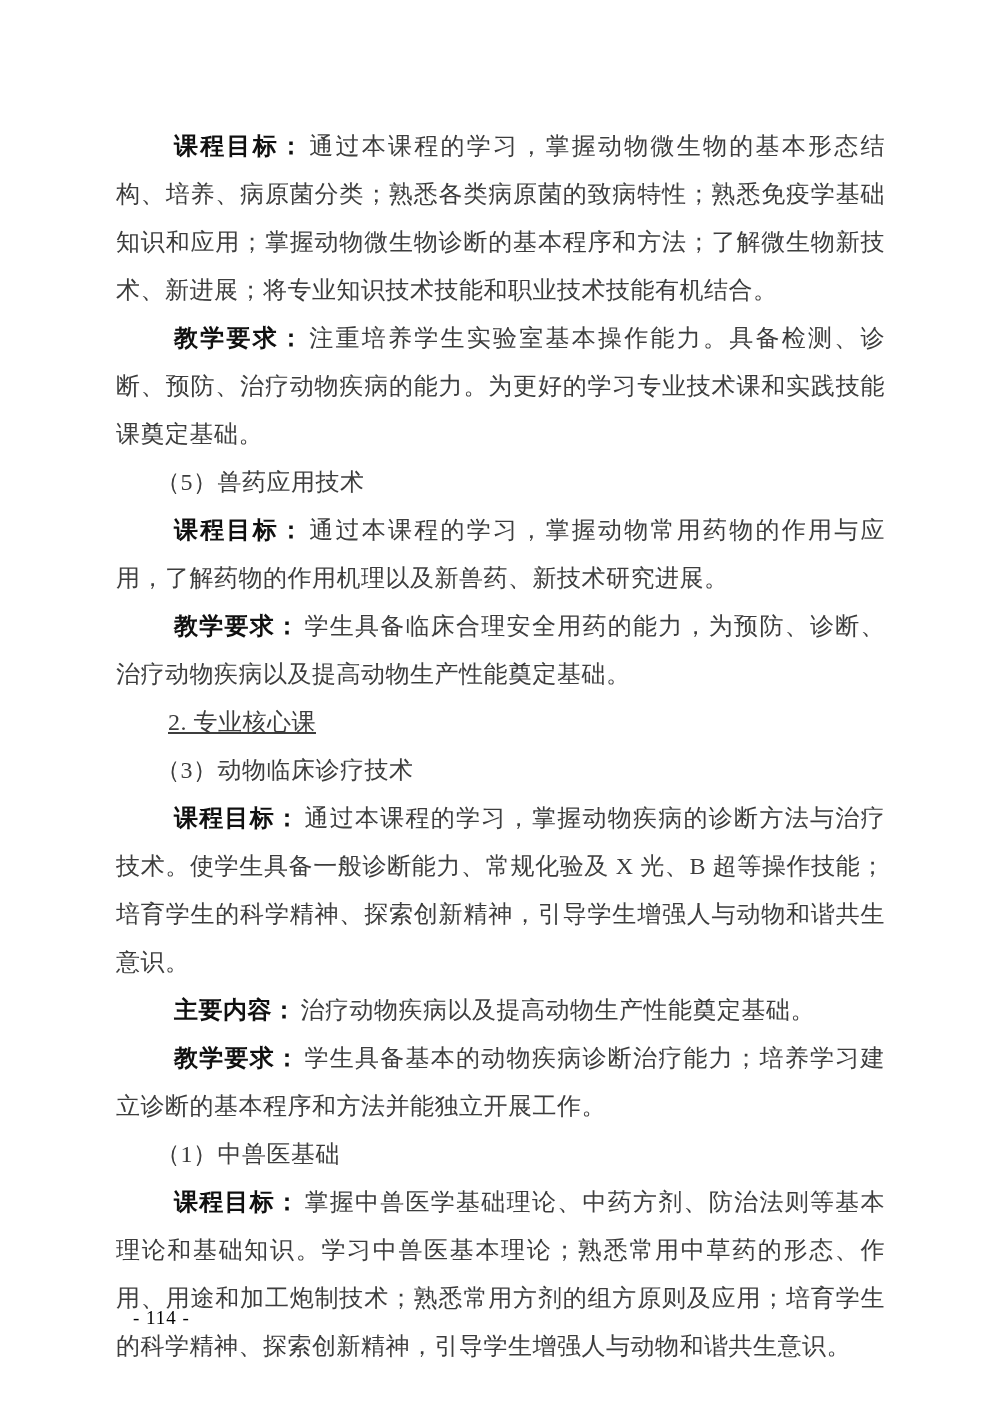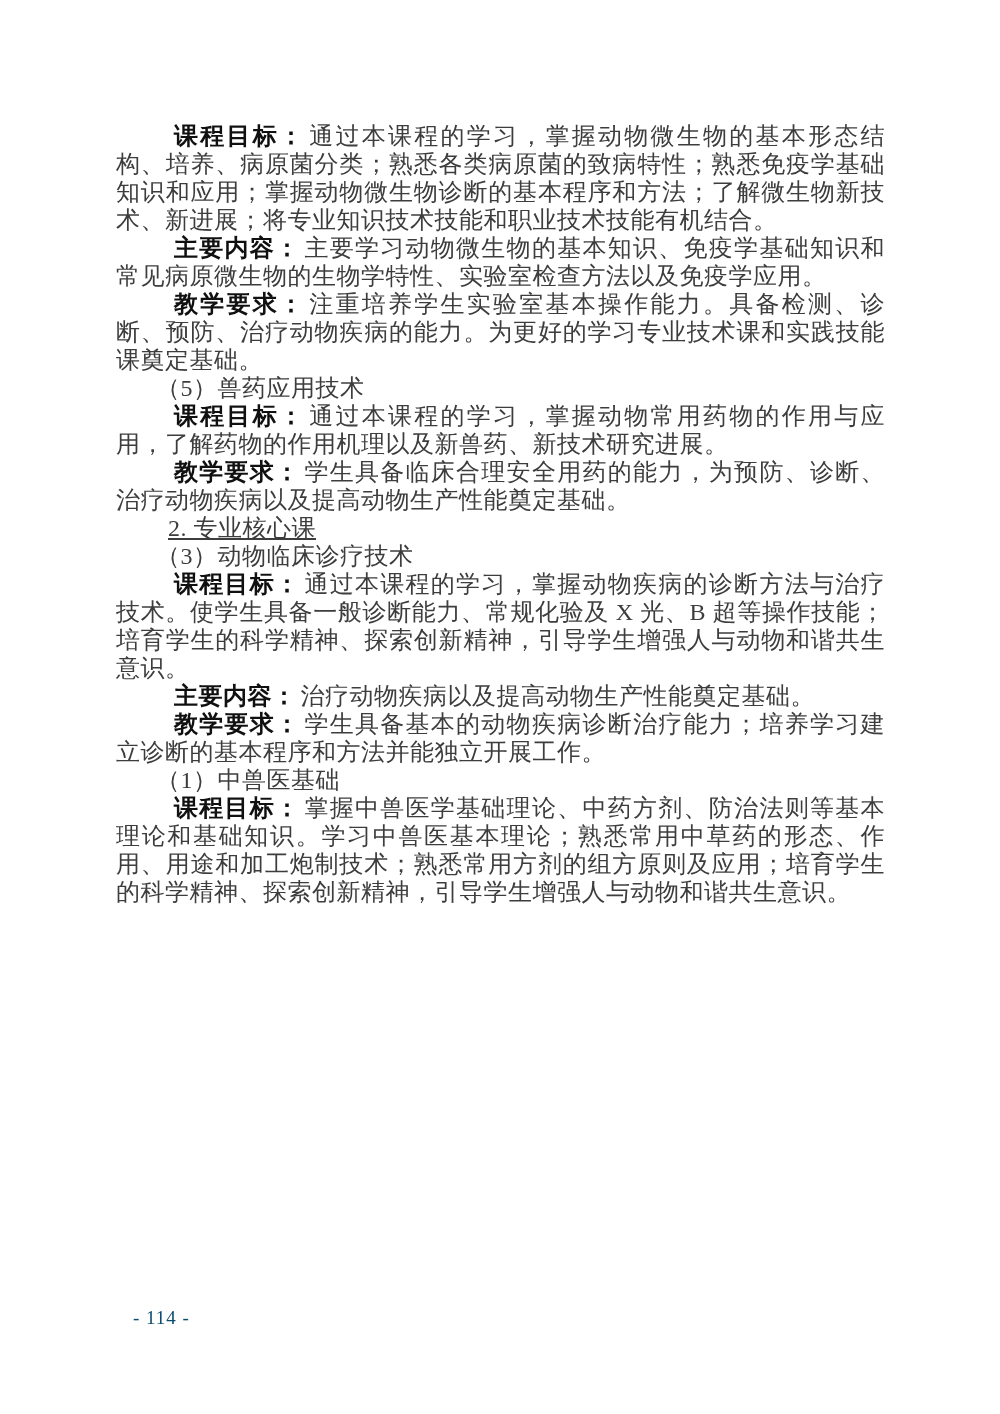--- a/index.html
+++ b/index.html
@@ -17,21 +17,21 @@
   }
   .content {
     position: absolute;
     left: 116px;
     top: 122px;
     width: 769px;
   }
   .para {
     margin: 0;
     font-size: 24px;
-    line-height: 28px;
+    line-height: 48px;
     color: #3d3d3d;
     text-align: justify;
     text-align-last: left;
     text-indent: 58px;
     font-family: "Liberation Serif", serif;
     letter-spacing: 0.5px;
   }
   .para .label {
     font-weight: bold;
     color: #101010;
@@ -45,34 +45,33 @@
   .para.heading.num {
     text-indent: 52px;
     text-decoration: underline;
   }
   .footer {
     position: absolute;
     left: 133px;
     top: 1306px;
     font-size: 19px;
     line-height: 24px;
-    color: #0c4a6e;
+    color: #000000;
     font-family: "Liberation Serif", serif;
     letter-spacing: 1px;
   }
 </style>
 </head>
 <body>
 
 <div class="page">
   <div class="content">
 
     <p class="para"><span class="label">课程目标：</span><span class="body-text">通过本课程的学习，掌握动物微生物的基本形态结构、培养、病原菌分类；熟悉各类病原菌的致病特性；熟悉免疫学基础知识和应用；掌握动物微生物诊断的基本程序和方法；了解微生物新技术、新进展；将专业知识技术技能和职业技术技能有机结合。</span></p>
 
-    <p class="para"><span class="label">主要内容：</span><span class="body-text">主要学习动物微生物的基本知识、免疫学基础知识和常见病原微生物的生物学特性、实验室检查方法以及免疫学应用。</span></p>
 
     <p class="para"><span class="label">教学要求：</span><span class="body-text">注重培养学生实验室基本操作能力。具备检测、诊断、预防、治疗动物疾病的能力。为更好的学习专业技术课和实践技能课奠定基础。</span></p>
 
     <p class="para heading"><span class="body-text">（5）兽药应用技术</span></p>
 
     <p class="para"><span class="label">课程目标：</span><span class="body-text">通过本课程的学习，掌握动物常用药物的作用与应用，了解药物的作用机理以及新兽药、新技术研究进展。</span></p>
 
 
     <p class="para"><span class="label">教学要求：</span><span class="body-text">学生具备临床合理安全用药的能力，为预防、诊断、治疗动物疾病以及提高动物生产性能奠定基础。</span></p>
 

